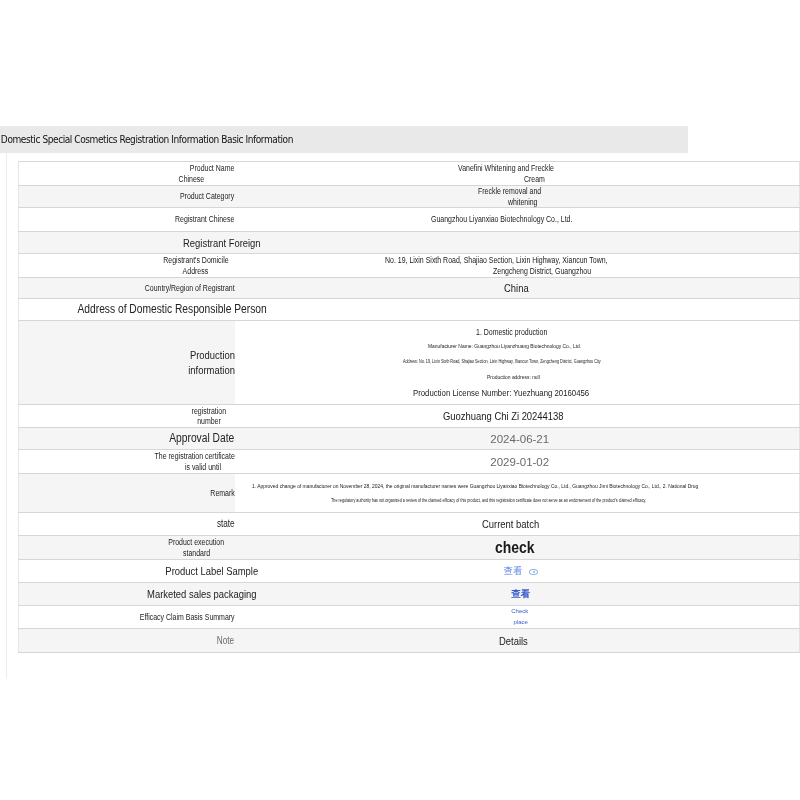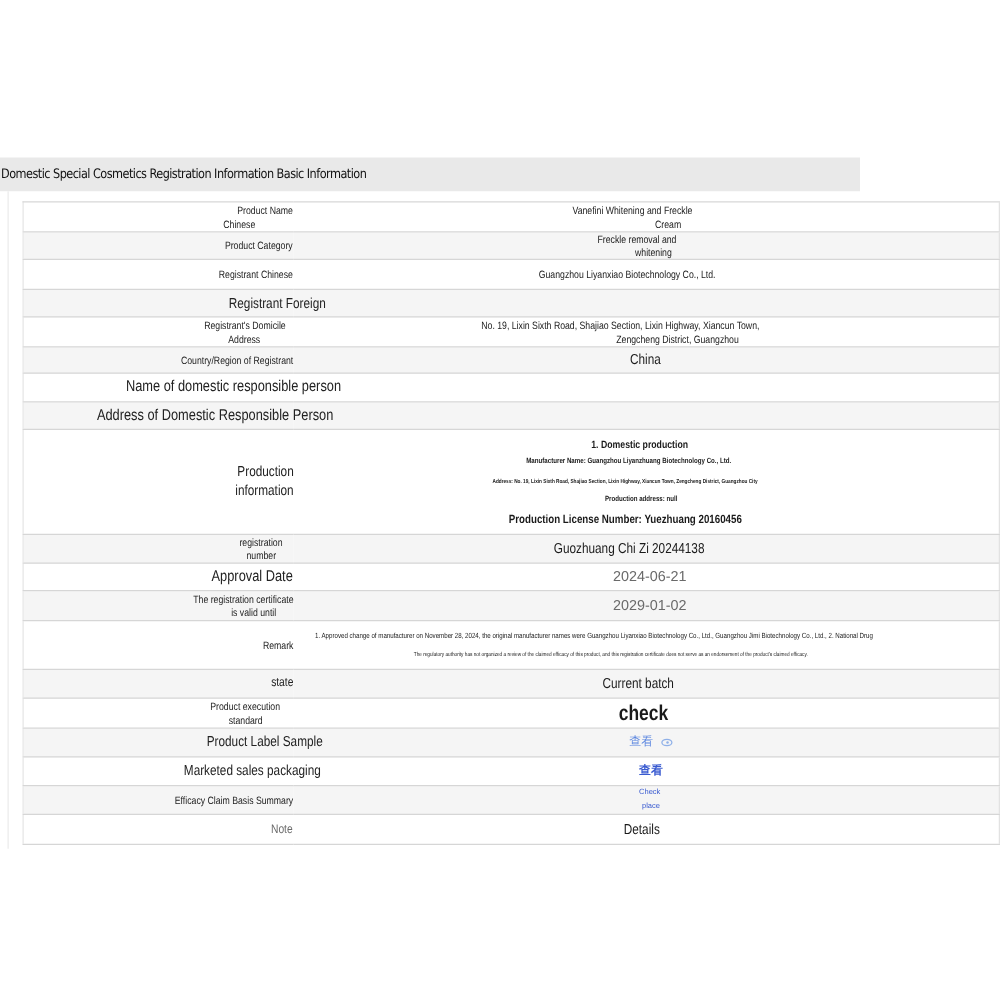--- a/index.html
+++ b/index.html
@@ -41,21 +41,21 @@
     .s11 { font-size: 11.5px; }
     .s12 { font-size: 12.5px; }
     .s13 { font-size: 10px; }
     .s17 { font-size: 17px; font-weight: bold; }
     .s6 { font-size: 6px; }
     .s4 { font-size: 4.6px; }
     .gray { color: #6a6a6a; }
     .link { color: #3a5bd0; }
     .link-light { color: #5b86e0; }
 
-    .prod-block div { white-space: nowrap; font-weight: bold; }
+    .prod-block div { white-space: nowrap; }
     .eye { display: inline-block; width: 9px; height: 6px; border: 1px solid #8fb0e8; border-radius: 50%; position: relative; margin-left: 4px; vertical-align: middle; }
     .eye::after { content: ""; position: absolute; left: 2.5px; top: 1px; width: 2px; height: 2px; border-radius: 50%; background: #8fb0e8; }
   </style>
 </head>
 <body>
 
 <div class="section-header">Domestic Special Cosmetics Registration Information Basic Information</div>
 <div class="frame-left"></div>
 
 <table class="info-table">
@@ -99,24 +99,20 @@
       <div style="padding-left:8px"><span class="narrowL">No. 19, Lixin Sixth Road, Shajiao Section, Lixin Highway, Xiancun Town,</span></div>
       <div style="padding-left:72px"><span class="narrowL">Zengcheng District, Guangzhou</span></div>
     </td>
   </tr>
 
   <tr style="height:21px">
     <td class="lbl s8"><span class="narrow">Country/Region of Registrant</span></td>
     <td class="val s11" style="padding-left:5px"><span class="narrowL">China</span></td>
   </tr>
 
-  <tr style="height:23px">
-    <td class="lbl s12" style="padding-right:0"><span class="narrow" style="margin-right:-38px">Name of domestic responsible person</span></td>
-    <td class="val s11"></td>
-  </tr>
 
   <tr style="height:22px">
     <td class="lbl s12" style="padding-right:0"><span class="narrow" style="margin-right:-32px">Address of Domestic Responsible Person</span></td>
     <td class="val s11"></td>
   </tr>
 
   <tr style="height:84px">
     <td class="lbl s11">
       <div><span class="narrow">Production</span></div>
       <div><span class="narrow">information</span></div>

